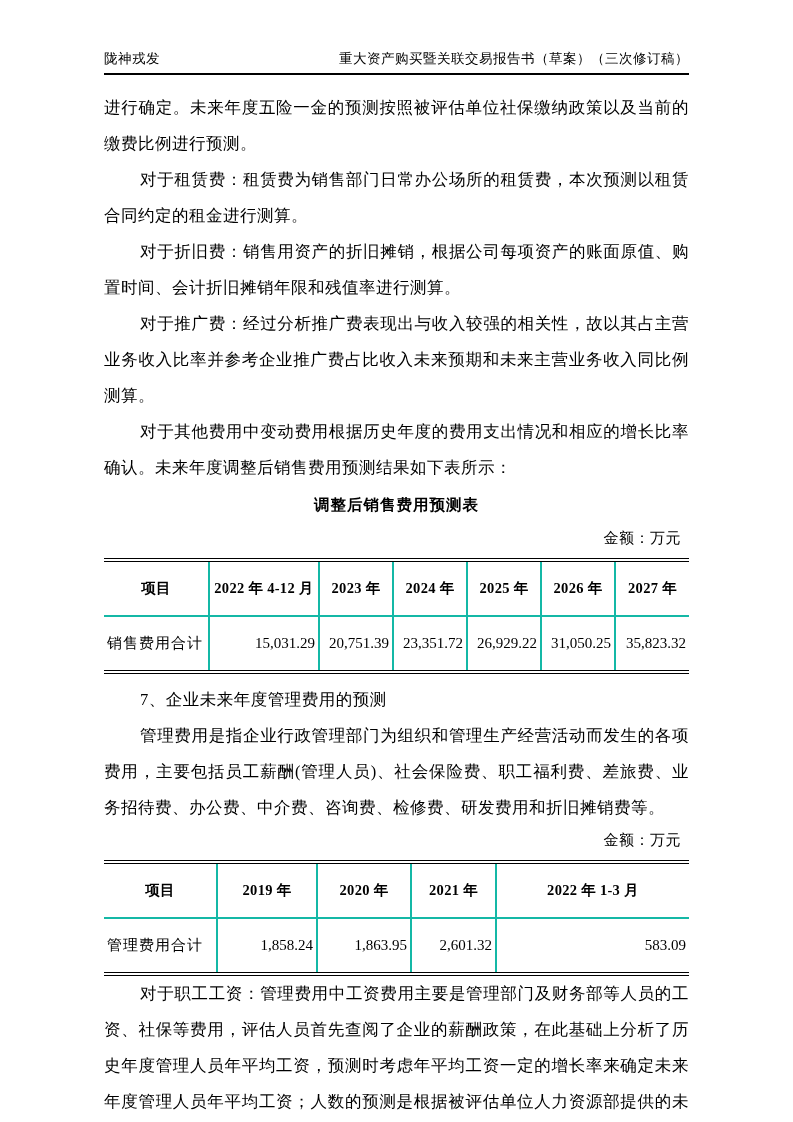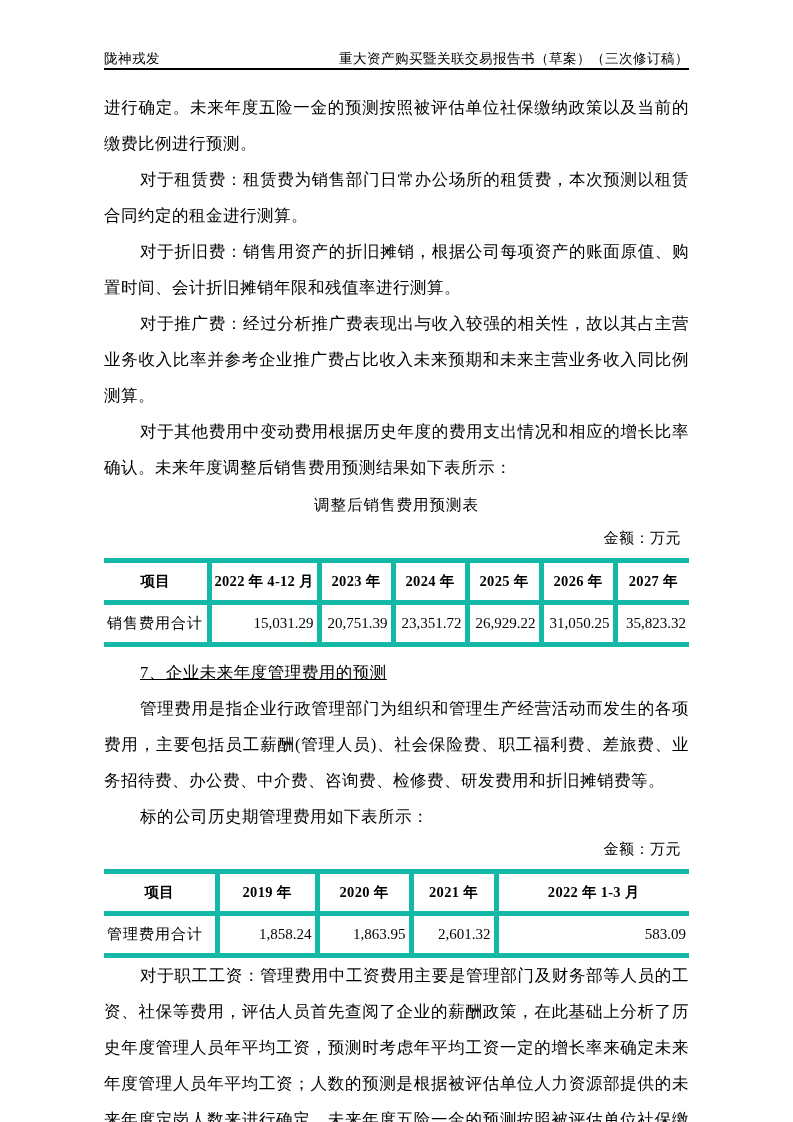--- a/index.html
+++ b/index.html
@@ -14,20 +14,21 @@
   .page { position: absolute; inset: 0; }
 
   .running-header {
     position: absolute;
     left: 104px; top: 50px;
     width: 585px;
     display: flex;
     justify-content: space-between;
     align-items: flex-end;
     border-bottom: 2px solid #000;
+    padding-bottom: 5px;
     font-size: 13.5px;
     letter-spacing: 0.5px;
   }
 
   .content {
     position: absolute;
     left: 104px; top: 90px;
     width: 585px;
   }
 
@@ -41,50 +42,50 @@
   }
   p.indent { text-indent: 36px; }
 
   .section-heading {
     margin: 8px 0 0 0;
     font-size: 16.5px;
     line-height: 36px;
     text-indent: 36px;
     letter-spacing: 0.5px;
     font-weight: normal;
-    text-decoration: underline;
   }
 
   .table-title {
     margin: 6px 0 0 0;
     text-align: center;
     font-size: 15.5px;
     line-height: 26px;
     letter-spacing: 1px;
+    font-weight: bold;
   }
   .unit-label {
     margin: 8px;
     text-align: right;
     font-size: 15px;
     line-height: 24px;
     letter-spacing: 0.5px;
   }
   .unit-label.second { margin-top: 2px; }
 
   table.fin {
     width: 585px;
     table-layout: fixed;
     border-collapse: collapse;
     border-top: 4px double #000;
     border-bottom: 4px double #000;
   }
   table.fin th, table.fin td {
-    border: 5px solid #14b8a6;
+    border: 2px solid #14b8a6;
     height: 29px;
-    padding: 4px 3px;
+    padding: 12px 3px;
     overflow: hidden;
     white-space: nowrap;
   }
   table.fin tr > *:first-child { border-left: none; }
   table.fin tr > *:last-child  { border-right: none; }
   table.fin th {
     font-weight: bold;
     font-size: 14.5px;
     text-align: center;
     letter-spacing: 0.3px;
@@ -157,21 +158,20 @@
         <td class="num">26,929.22</td>
         <td class="num">31,050.25</td>
         <td class="num">35,823.32</td>
       </tr>
     </tbody>
       </table>
 
     <p class="section-heading">7、企业未来年度管理费用的预测</p>
 
     <p class="body-para indent">管理费用是指企业行政管理部门为组织和管理生产经营活动而发生的各项费用，主要包括员工薪酬(管理人员)、社会保险费、职工福利费、差旅费、业务招待费、办公费、中介费、咨询费、检修费、研发费用和折旧摊销费等。</p>
-    <p class="body-para indent">标的公司历史期管理费用如下表所示：</p>
 
     <p class="unit-label second">金额：万元</p>
 
     <table class="fin">
       <colgroup>
         <col style="width:113px">
           <col style="width:100px">
           <col style="width:94px">
         <col style="width:85px">
           <col style="width:193px">

